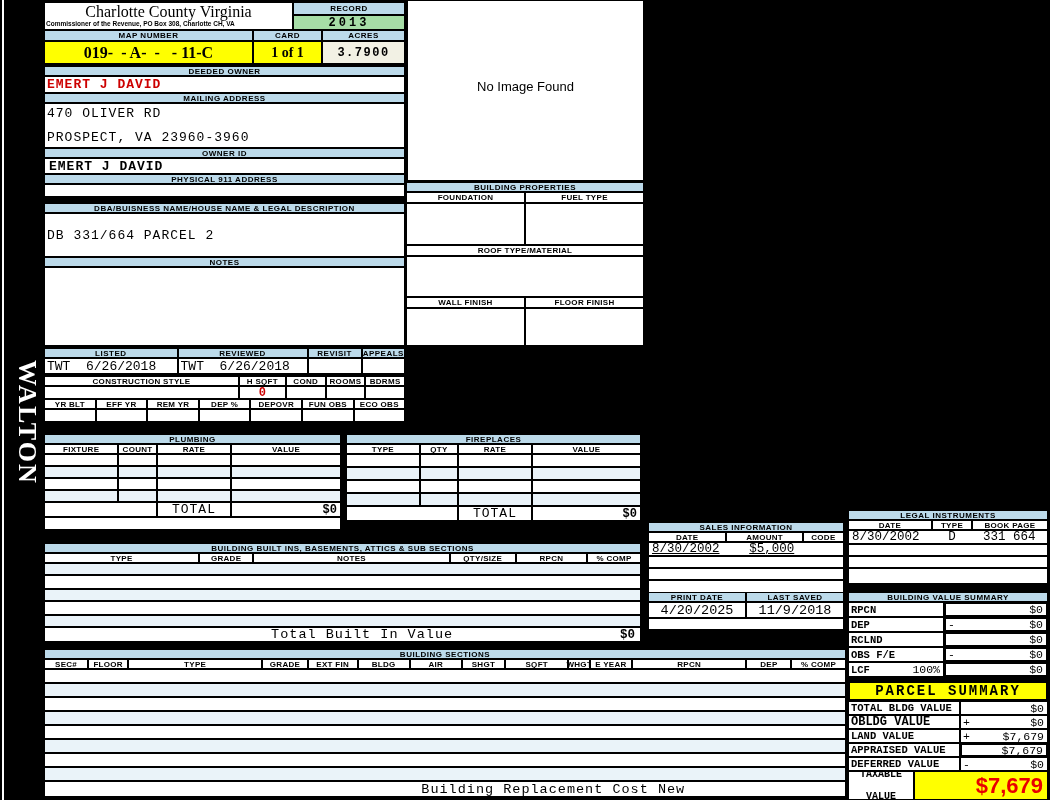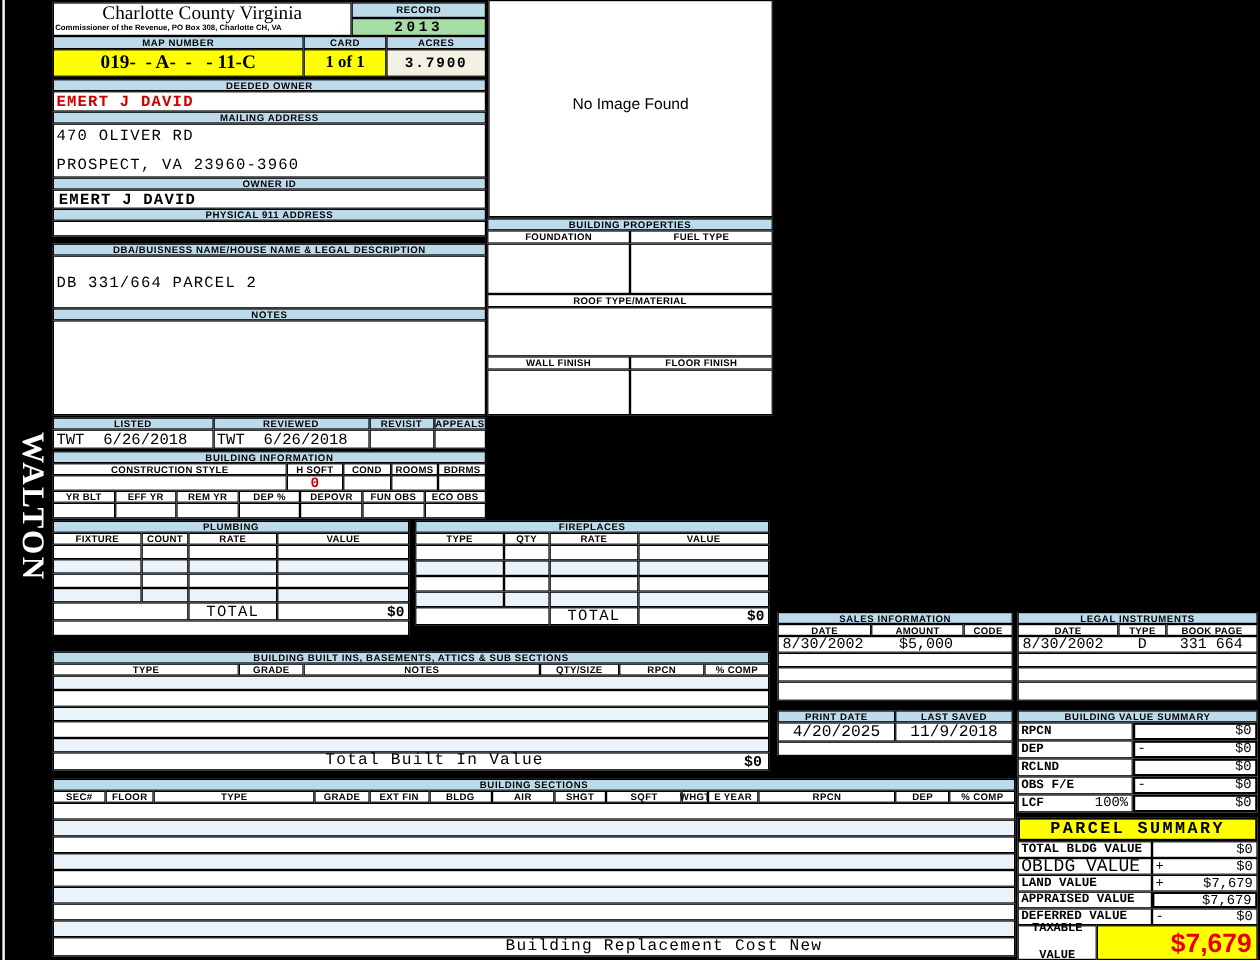--- a/index.html
+++ b/index.html
@@ -88,21 +88,20 @@
     </div>
     <div class="row" style="height:16px;">
       <div class="c mono pre cell-txt" style="width:37%;font-size:13px;padding-left:2px;">TWT  6/26/2018</div>
       <div class="c mono pre cell-txt" style="width:36%;font-size:13px;padding-left:2px;">TWT  6/26/2018</div>
       <div class="c" style="width:15%;"></div>
       <div class="c" style="width:12%;"></div>
     </div>
   </div>
 
   <div class="abs" style="left:44px;top:376px;width:361px;">
-    <div class="band" style="height:10px;">BUILDING INFORMATION</div>
     <div class="row" style="height:10px;">
       <div class="ch" style="width:54%;">CONSTRUCTION STYLE</div>
       <div class="ch" style="width:13%;">H SQFT</div>
       <div class="ch" style="width:11%;">COND</div>
       <div class="ch" style="width:11%;">ROOMS</div>
       <div class="ch" style="width:11%;">BDRMS</div>
     </div>
     <div class="row" style="height:13px;">
       <div class="c" style="width:54%;"></div>
       <div class="c mono" style="width:13%;color:#CC0000;font-weight:bold;font-size:12px;display:flex;align-items:center;justify-content:center;">0</div>
@@ -279,21 +278,21 @@
     <div class="row" style="height:38px;">
       <div class="c" style="width:50%;"></div>
       <div class="c" style="width:50%;"></div>
     </div>
   </div>
 
   <div class="abs c" style="left:407px;top:0;width:237px;height:181px;display:flex;align-items:center;justify-content:center;">
     <span style="font-size:13px;margin-top:-8px;">No Image Found</span>
   </div>
 
-  <div class="abs" style="left:648px;top:510px;width:196px;">
+  <div class="abs" style="left:648px;top:522px;width:196px;text-decoration:underline;">
     <div class="band" style="height:10px;">SALES INFORMATION</div>
     <div class="row" style="height:10px;">
       <div class="ch" style="width:40%;">DATE</div>
       <div class="ch" style="width:39%;">AMOUNT</div>
       <div class="ch" style="width:21%;">CODE</div>
     </div>
     <div class="c mono" style="height:14px;display:flex;align-items:center;font-size:12.5px;">
       <span style="width:40%;padding-left:3px;">8/30/2002</span>
       <span style="width:39%;text-align:right;padding-right:8px;">$5,000</span>
       <span style="width:21%;"></span>
@@ -377,21 +376,21 @@
   <div class="abs" style="left:848px;top:681px;width:200px;">
     <div class="c mono" style="height:20px;background:#FFFF00;border-width:2px;display:flex;align-items:center;justify-content:center;font-weight:bold;font-size:14px;letter-spacing:2px;">PARCEL SUMMARY</div>
     <div class="row" style="height:14px;">
       <div class="c mono" style="width:56%;font-weight:bold;font-size:10.5px;display:flex;align-items:center;padding-left:2px;">TOTAL BLDG VALUE</div>
       <div class="c mono" style="width:44%;display:flex;align-items:center;font-size:11.5px;">
         <span style="padding-left:2px;"></span>
         <span style="margin-left:auto;padding-right:3px;">$0</span>
       </div>
     </div>
     <div class="row" style="height:14px;">
-      <div class="c mono" style="width:56%;font-weight:normal;font-size:15px;display:flex;align-items:center;padding-left:2px;">OBLDG VALUE</div>
+      <div class="c mono" style="width:56%;font-weight:bold;font-size:12px;display:flex;align-items:center;padding-left:2px;">OBLDG VALUE</div>
       <div class="c mono" style="width:44%;display:flex;align-items:center;font-size:11.5px;">
         <span style="padding-left:2px;">+</span>
         <span style="margin-left:auto;padding-right:3px;">$0</span>
       </div>
     </div>
     <div class="row" style="height:14px;">
       <div class="c mono" style="width:56%;font-weight:bold;font-size:10.5px;display:flex;align-items:center;padding-left:2px;">LAND VALUE</div>
       <div class="c mono" style="width:44%;display:flex;align-items:center;font-size:11.5px;">
         <span style="padding-left:2px;">+</span>
         <span style="margin-left:auto;padding-right:3px;">$7,679</span>

